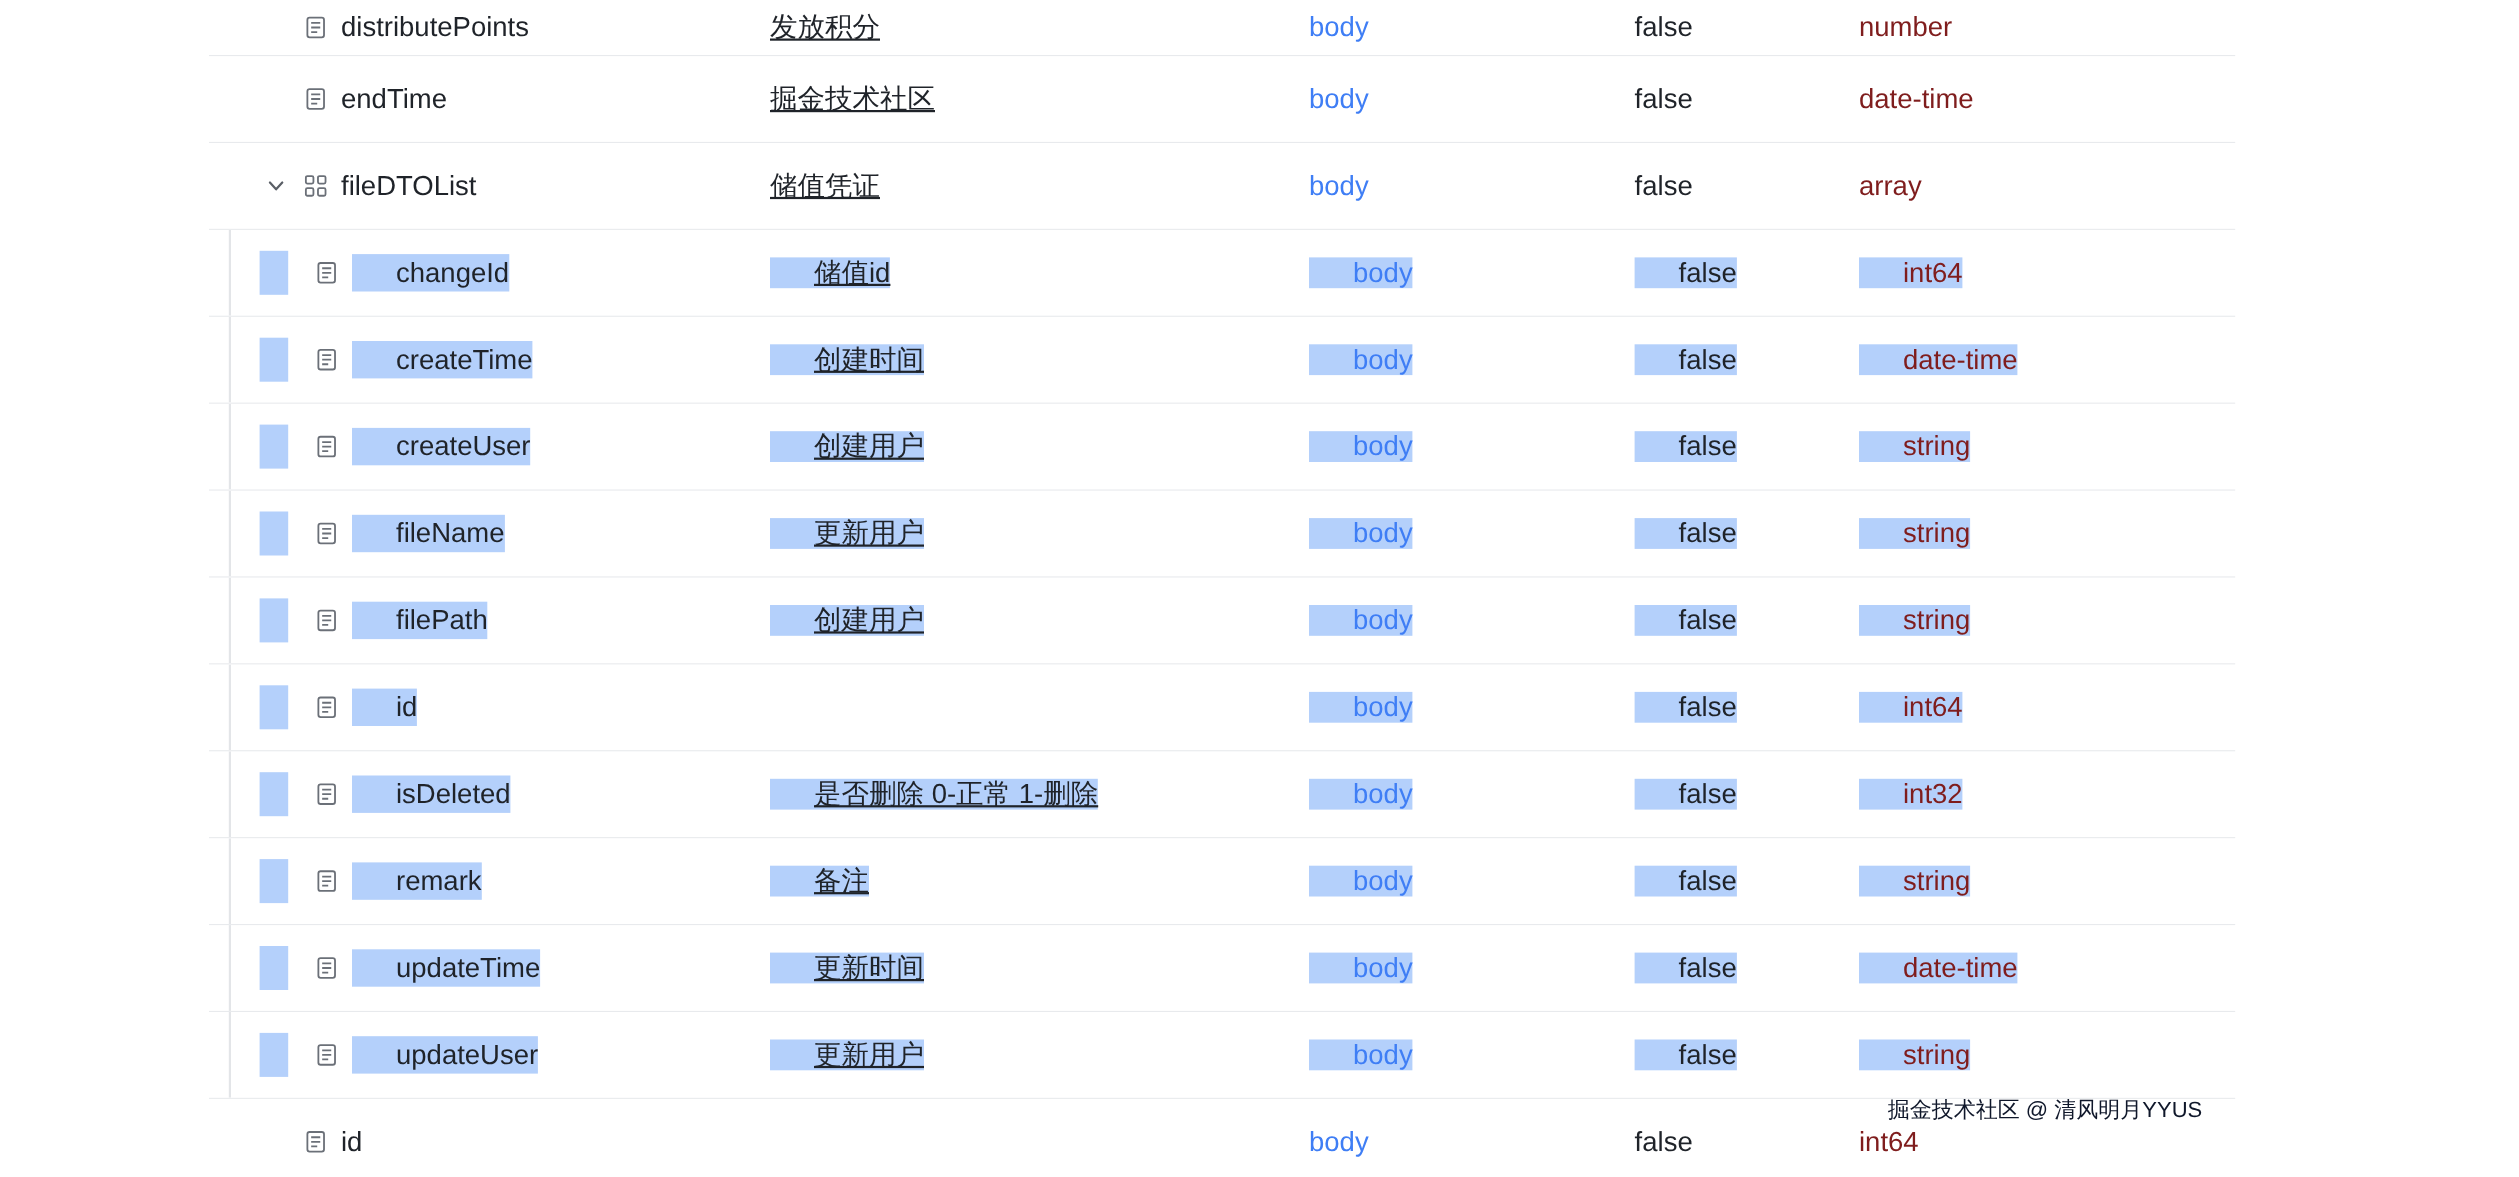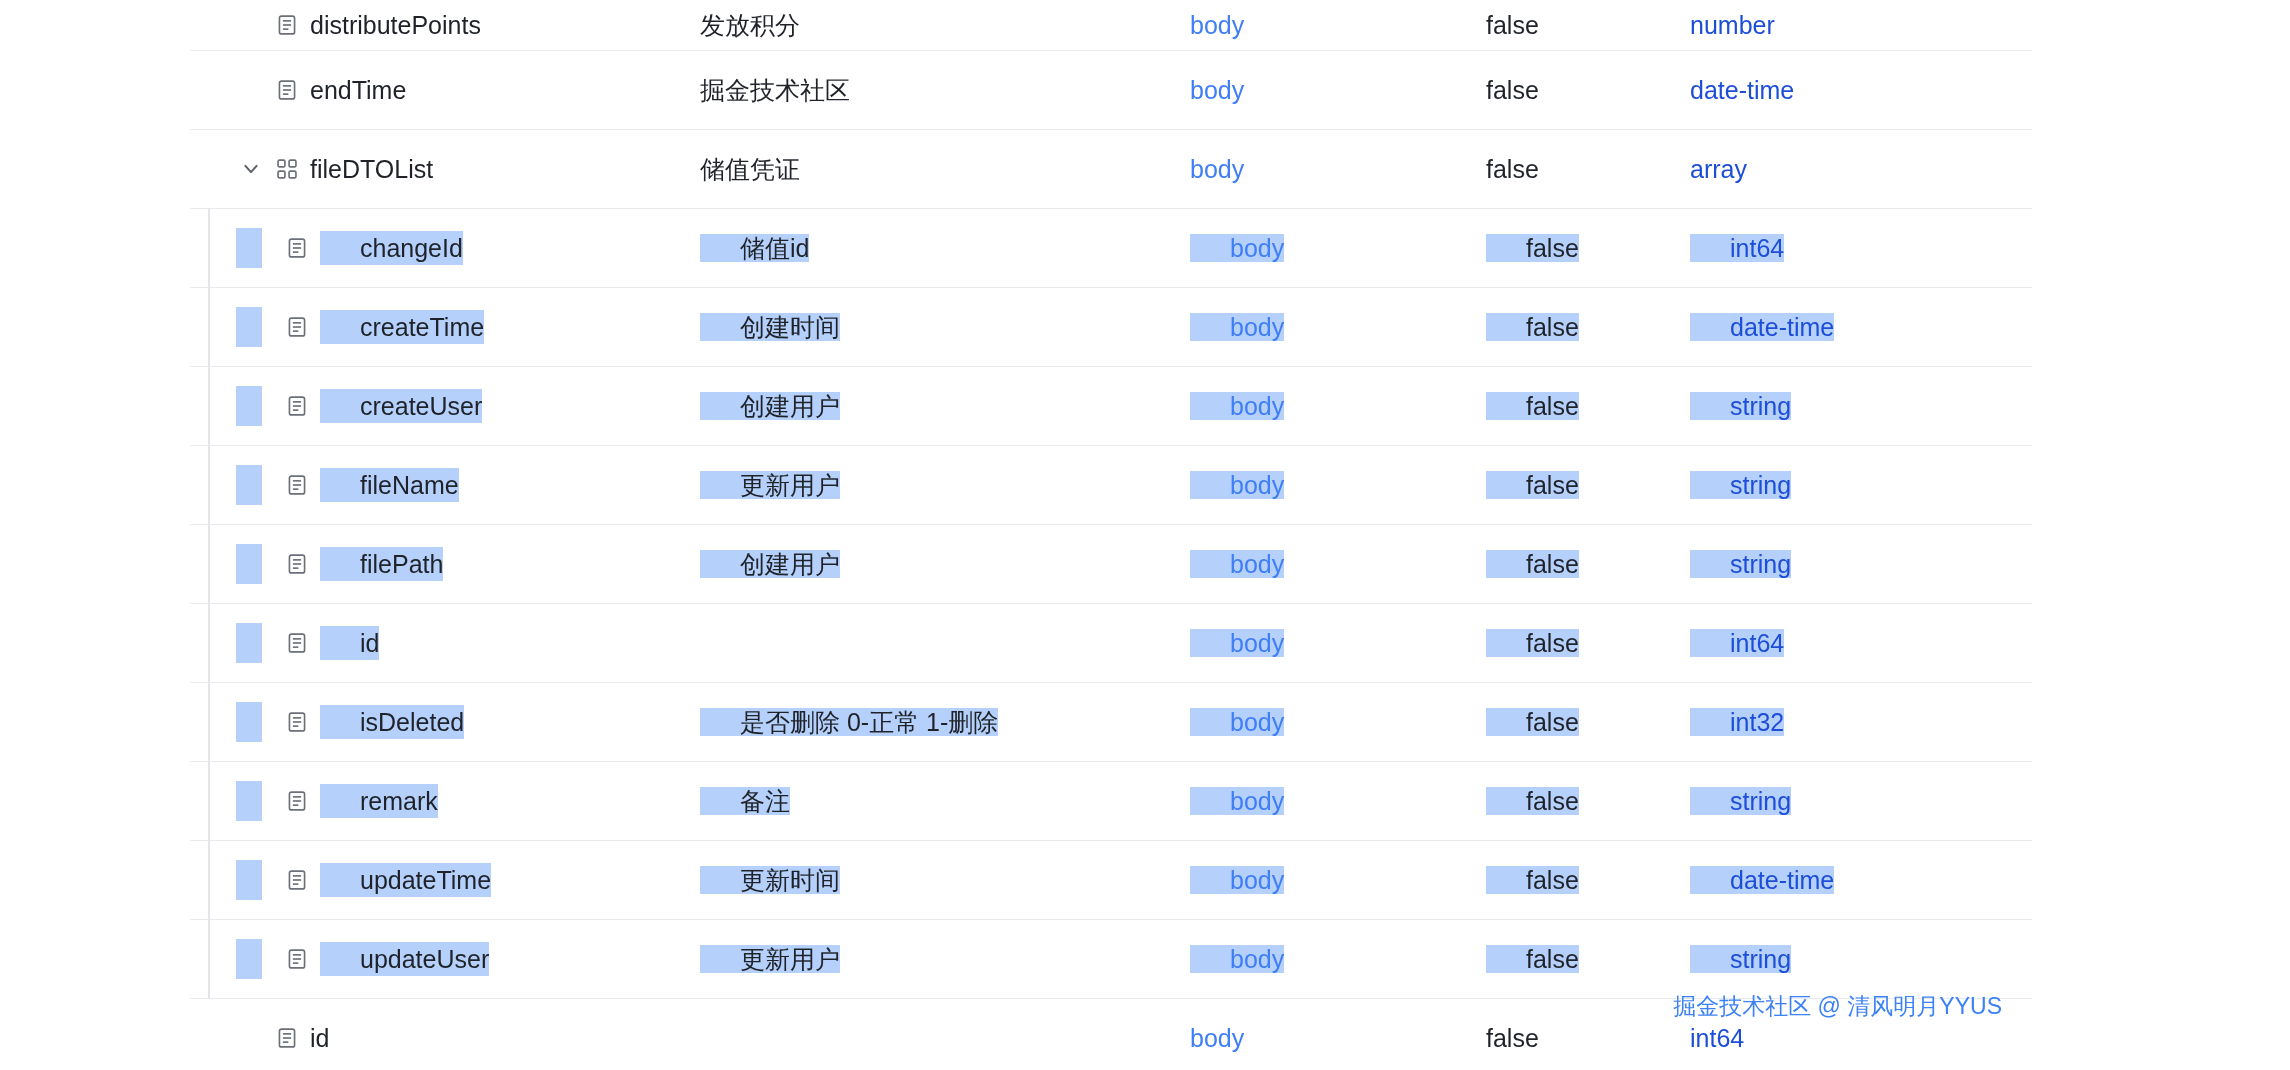--- a/index.html
+++ b/index.html
@@ -93,24 +93,24 @@
     width: 26px;
     height: 26px;
     flex: 0 0 auto;
     display: inline-flex;
     align-items: center;
     justify-content: center;
     color: #6b7078;
   }
 
   .pname { color: #1f2329; }
-  .pdesc { color: #1f2329; }
+  .pdesc { color: #1f2329; text-decoration: underline; }
   .pin   { color: #3f7ef5; }
   .preq  { color: #1f2329; margin-left: 46px; }
-  .ptype { color: #1d4ed8; }
+  .ptype { color: #7f1d1d; }
   .pextra{ color: #1f2329; }
 
   
   .sel {
     background: #b4d0fb;
     padding-left: 40px;
   }
 
   
   .leafmark {
@@ -119,22 +119,22 @@
     height: 40px;
     background: #b4d0fb;
     flex: 0 0 auto;
     margin-right: 12px;
   }
 
   .watermark {
     position: absolute;
     right: 30px;
     bottom: 48px;
-    font-size: 23px;
-    color: #3b82f6;
+    font-size: 20px;
+    color: #0f172a;
     white-space: nowrap;
   }
 
   
   tr.first-row td { height: 50px; }
 </style>
 </head>
 <body>
 
 <div class="page">

